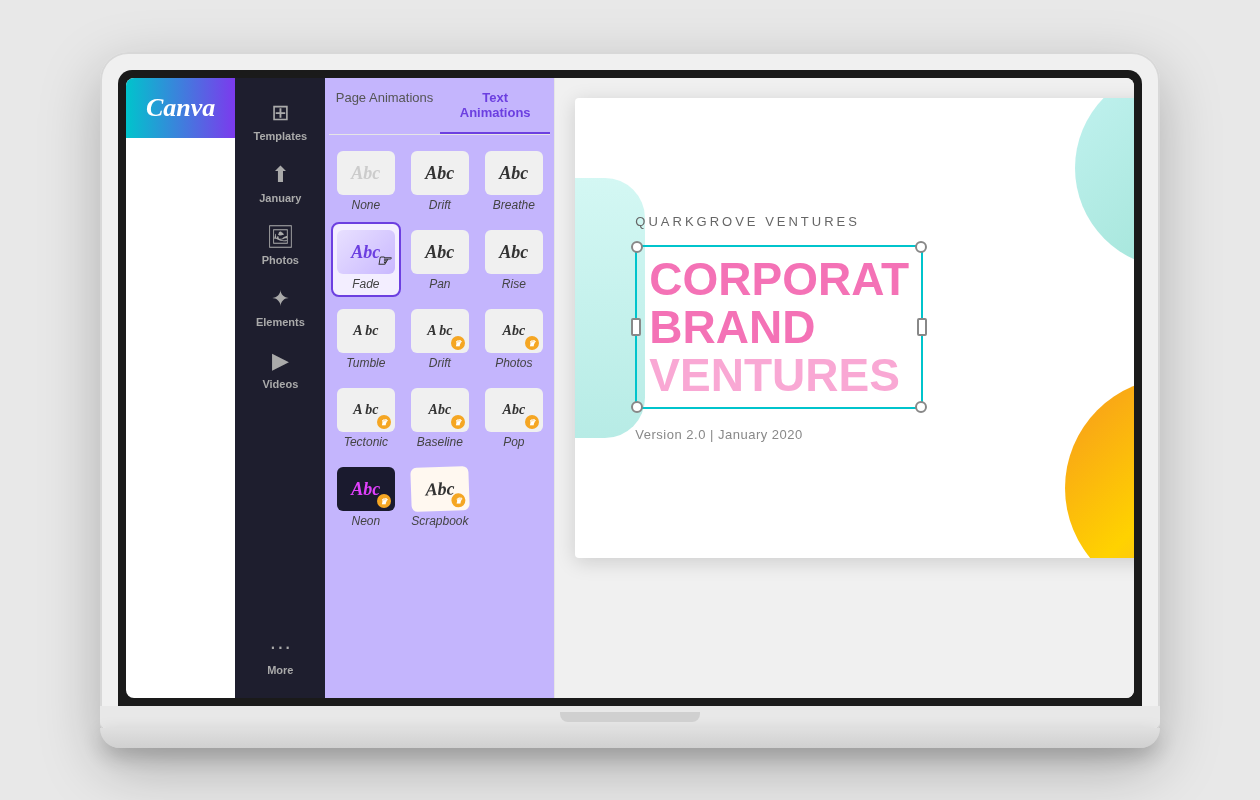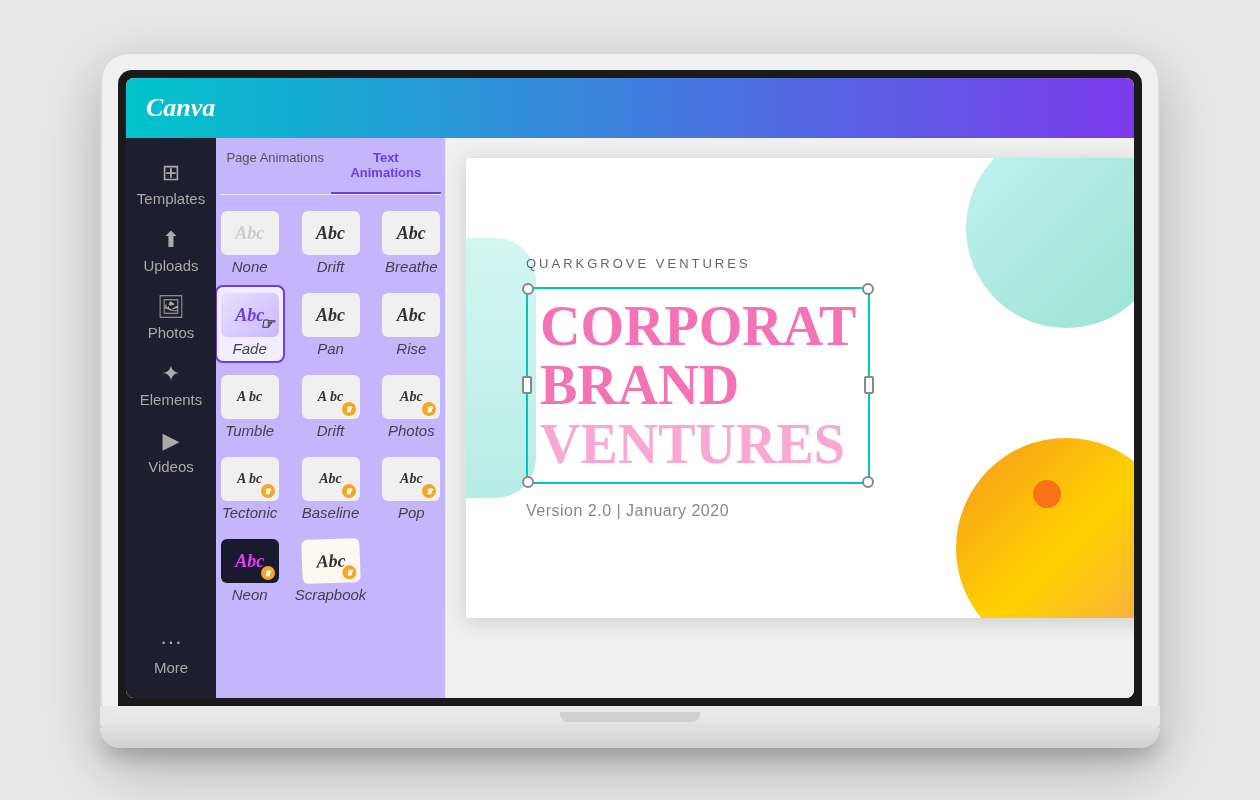--- a/index.html
+++ b/index.html
@@ -27,21 +27,21 @@
       border-radius: 14px 14px 0 0;
       padding: 8px;
       overflow: hidden;
     }
 
     .laptop-screen {
       border-radius: 8px;
       overflow: hidden;
       background: #fff;
       display: flex;
-      flex-direction: column;
+      flex-direction: row;
       height: 620px;
     }
 
     
     .app-header {
       height: 60px;
       background: linear-gradient(90deg, #00c4cc 0%, #7c3aed 100%);
       display: flex;
       align-items: center;
       padding: 0 20px;
@@ -84,22 +84,23 @@
       width: 100%;
       justify-content: center;
       gap: 4px;
     }
 
     .sidebar-item .icon {
       font-size: 22px;
     }
 
     .sidebar-item .label {
-      font-size: 15px;
+      font-size: 11px;
       text-align: right;
+      font-weight: bold;
     }
 
     .sidebar-spacer {
       flex: 1;
     }
 
     
     .animation-panel {
       width: 230px;
       background: #c4b5fd;
@@ -191,21 +192,21 @@
 
     .anim-preview.baseline-style {
       font-size: 14px;
     }
 
     .anim-preview.pop-style {
       font-size: 14px;
     }
 
     .anim-label {
-      font-size: 15px;
+      font-size: 12px;
       color: #444;
       text-align: center;
     }
 
     .crown-badge {
       position: absolute;
       bottom: 3px;
       right: 4px;
       background: #f5a623;
       border-radius: 50%;
@@ -318,32 +319,32 @@
       border-radius: 50%;
     }
     .handle-tl { top: -6px; left: -6px; }
     .handle-tr { top: -6px; right: -6px; }
     .handle-bl { bottom: -6px; left: -6px; }
     .handle-br { bottom: -6px; right: -6px; }
     .handle-ml { top: 50%; left: -6px; transform: translateY(-50%); border-radius: 2px; width: 10px; height: 18px; }
     .handle-mr { top: 50%; right: -6px; transform: translateY(-50%); border-radius: 2px; width: 10px; height: 18px; }
 
     .headline {
-      font-size: 56px;
+      font-size: 46px;
       font-weight: 900;
       line-height: 1.05;
-      font-family: Liberation Serif, serif;
+      font-family: Liberation Sans, sans-serif;
     }
 
     .headline-line1 { color: #f472b6; }
     .headline-line2 { color: #f472b6; }
     .headline-line3 { color: #f9a8d4; }
 
     .version-text {
-      font-size: 16px;
+      font-size: 13px;
       color: #888;
       margin-top: 18px;
       letter-spacing: 0.5px;
     }
 
     
     .laptop-bottom {
       background: #e8e8e8;
       height: 22px;
       border-radius: 0 0 6px 6px;
@@ -381,21 +382,21 @@
 
       <div class="app-body">
 
         <div class="sidebar">
           <div class="sidebar-item">
             <span class="icon">⊞</span>
             <span class="label">Templates</span>
           </div>
           <div class="sidebar-item">
             <span class="icon">⬆</span>
-            <span class="label">Uploads</span>
+            <span class="label">January</span>
           </div>
           <div class="sidebar-item">
             <span class="icon">🖼</span>
             <span class="label">Photos</span>
           </div>
           <div class="sidebar-item">
             <span class="icon">✦</span>
             <span class="label">Elements</span>
           </div>
           <div class="sidebar-item">

